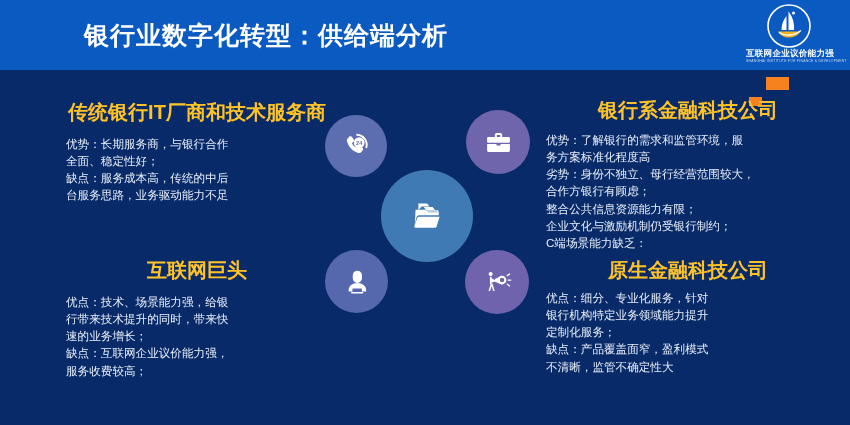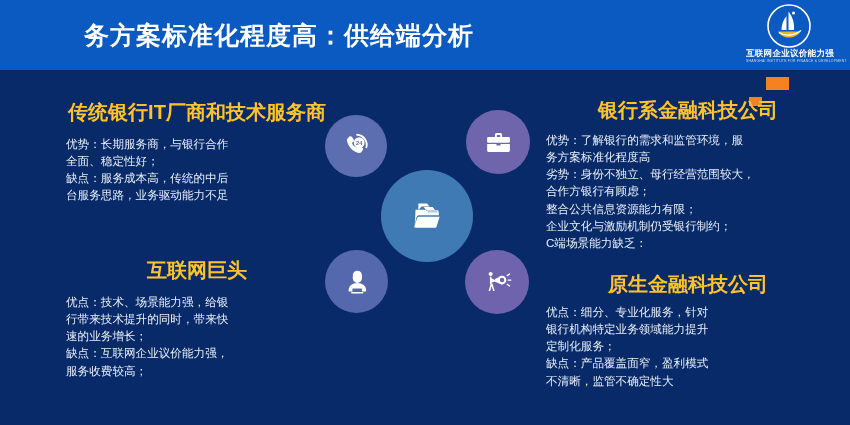--- a/index.html
+++ b/index.html
@@ -118,21 +118,21 @@
   #blk-internet { left: 52px;  top: 258px; width: 290px; }
   #blk-internet .block-title { text-align: center; }
   #blk-internet .block-body  { margin-top: 11px; padding-left: 14px; }
 
   
   #blk-bankfin  { left: 538px; top: 98px;  width: 300px; }
   #blk-bankfin .block-title { text-align: center; }
   #blk-bankfin .block-body  { margin-top: 9px; padding-left: 8px; }
 
   #blk-native   { left: 538px; top: 258px; width: 300px; }
-  #blk-native .block-title { text-align: center; margin-top: 14px; }
+  #blk-native .block-title { text-align: center; }
   #blk-native .block-body  { margin-top: 7px; padding-left: 8px; }
 
   
   .icon-circle {
     position: absolute;
     border-radius: 50%;
     display: flex;
     align-items: center;
     justify-content: center;
   }
@@ -144,21 +144,21 @@
   #ic-user      { left: 325px; top: 250px; width: 63px; height: 63px; background: #5568ad; }
   #ic-megaphone { left: 465px; top: 250px; width: 64px; height: 64px; background: #6f63ad; }
 </style>
 </head>
 <body>
 
 <div id="slide">
 
   <div class="header-band"></div>
 
-  <div class="header-title">务方案标准化程度高：供给端分析</div>
+  <div class="header-title">银行业数字化转型：供给端分析</div>
 
   <div class="logo-wrap">
     <div class="logo-mark">
       <svg viewBox="0 0 44 44" width="44" height="44" aria-hidden="true">
         <circle cx="22" cy="22" r="21" fill="none" stroke="#ffffff" stroke-width="1.6"></circle>
         <path d="M21.5 7.5 C 25.5 12.5, 27.5 19, 27 26 L 21.5 26 Z" fill="#ffffff"></path>
         <path d="M19.5 12 C 16 16, 14.5 21, 14.5 26 L 19.5 26 Z" fill="#ffffff"></path>
         <path d="M11 27.5 L 33.5 27.5 C 31 31.5, 26.5 33.5, 21.5 33.5 C 16.5 33.5, 13 31, 11 27.5 Z" fill="#f0b326"></path>
         <path d="M12 28.5 C 18 32.5, 27 32, 34 26.5" fill="none" stroke="#ffffff" stroke-width="1.4"></path>
         <circle cx="26.5" cy="9" r="1.5" fill="#ffffff"></circle>

